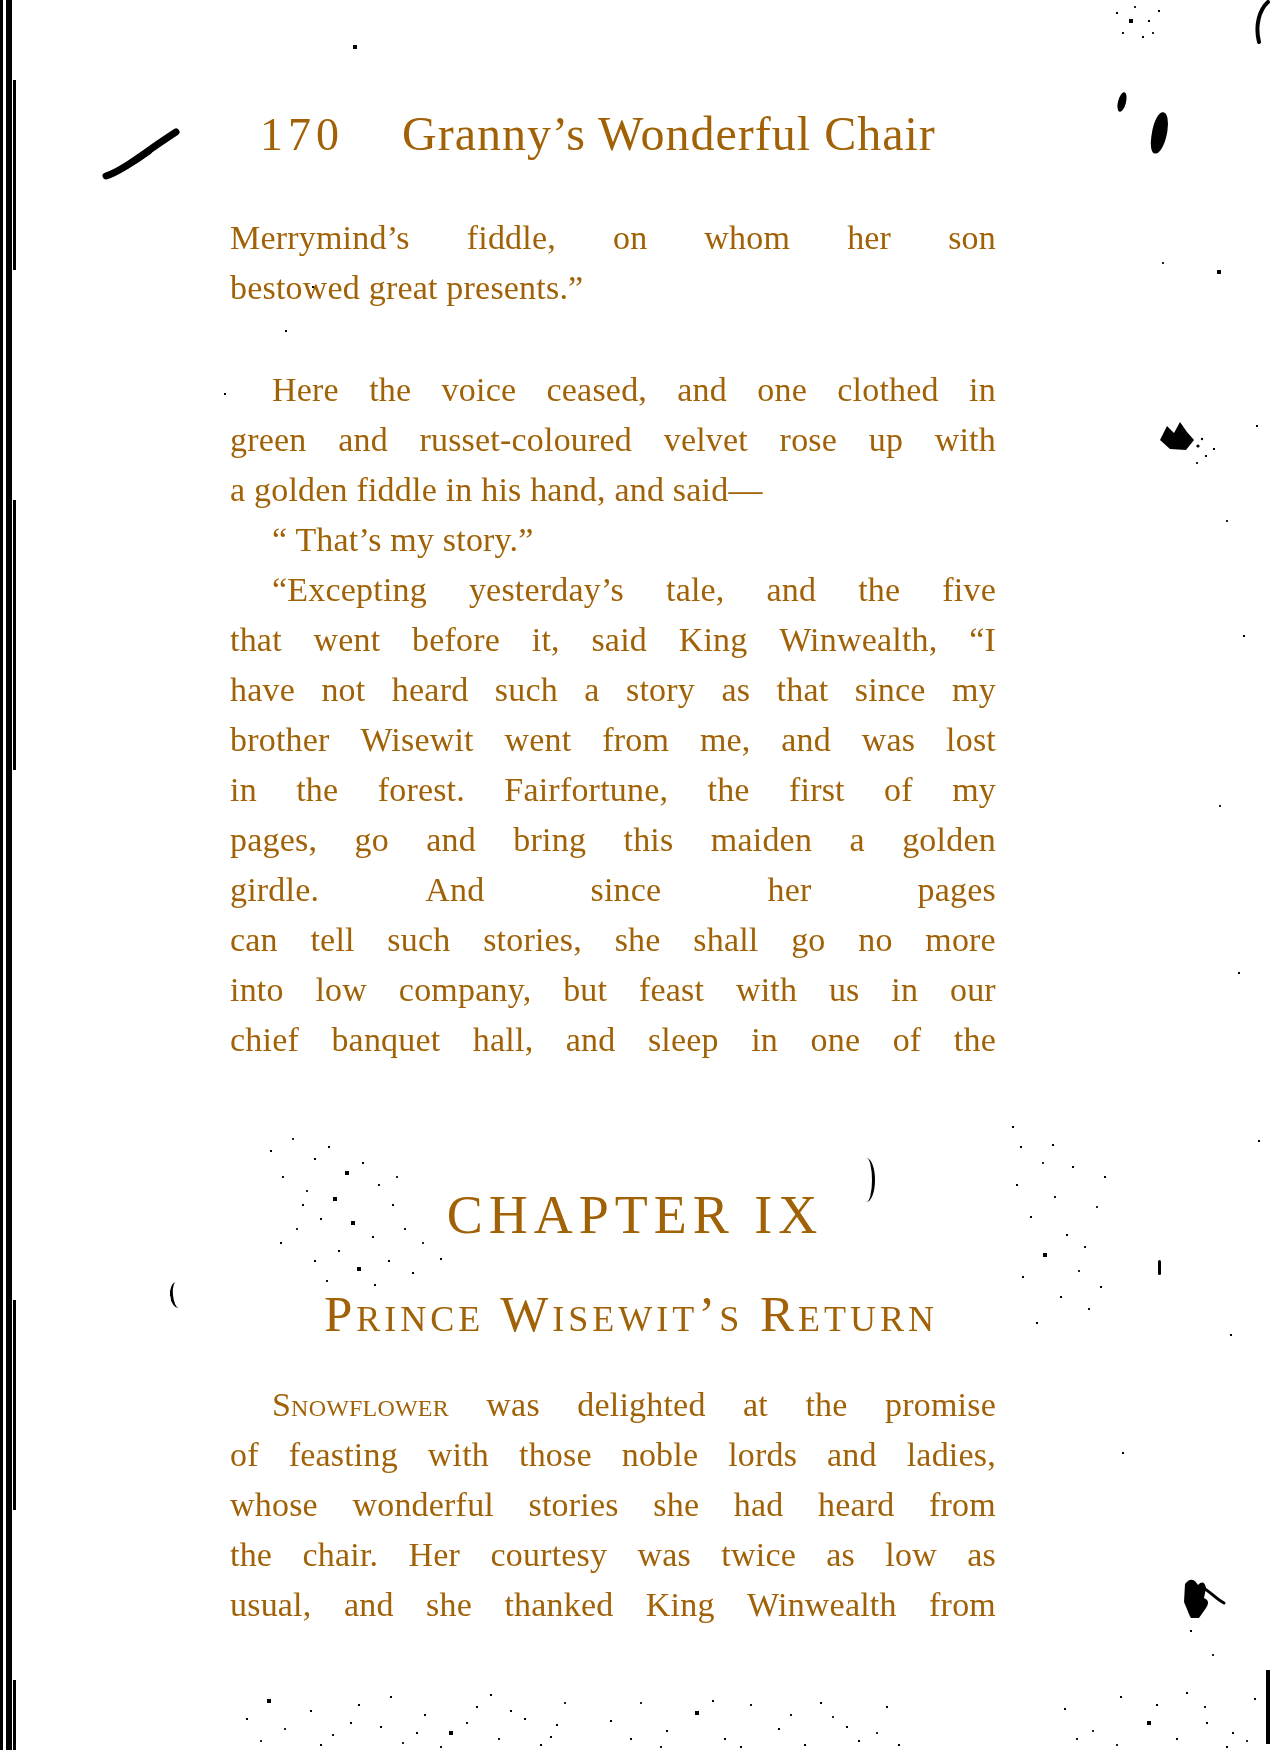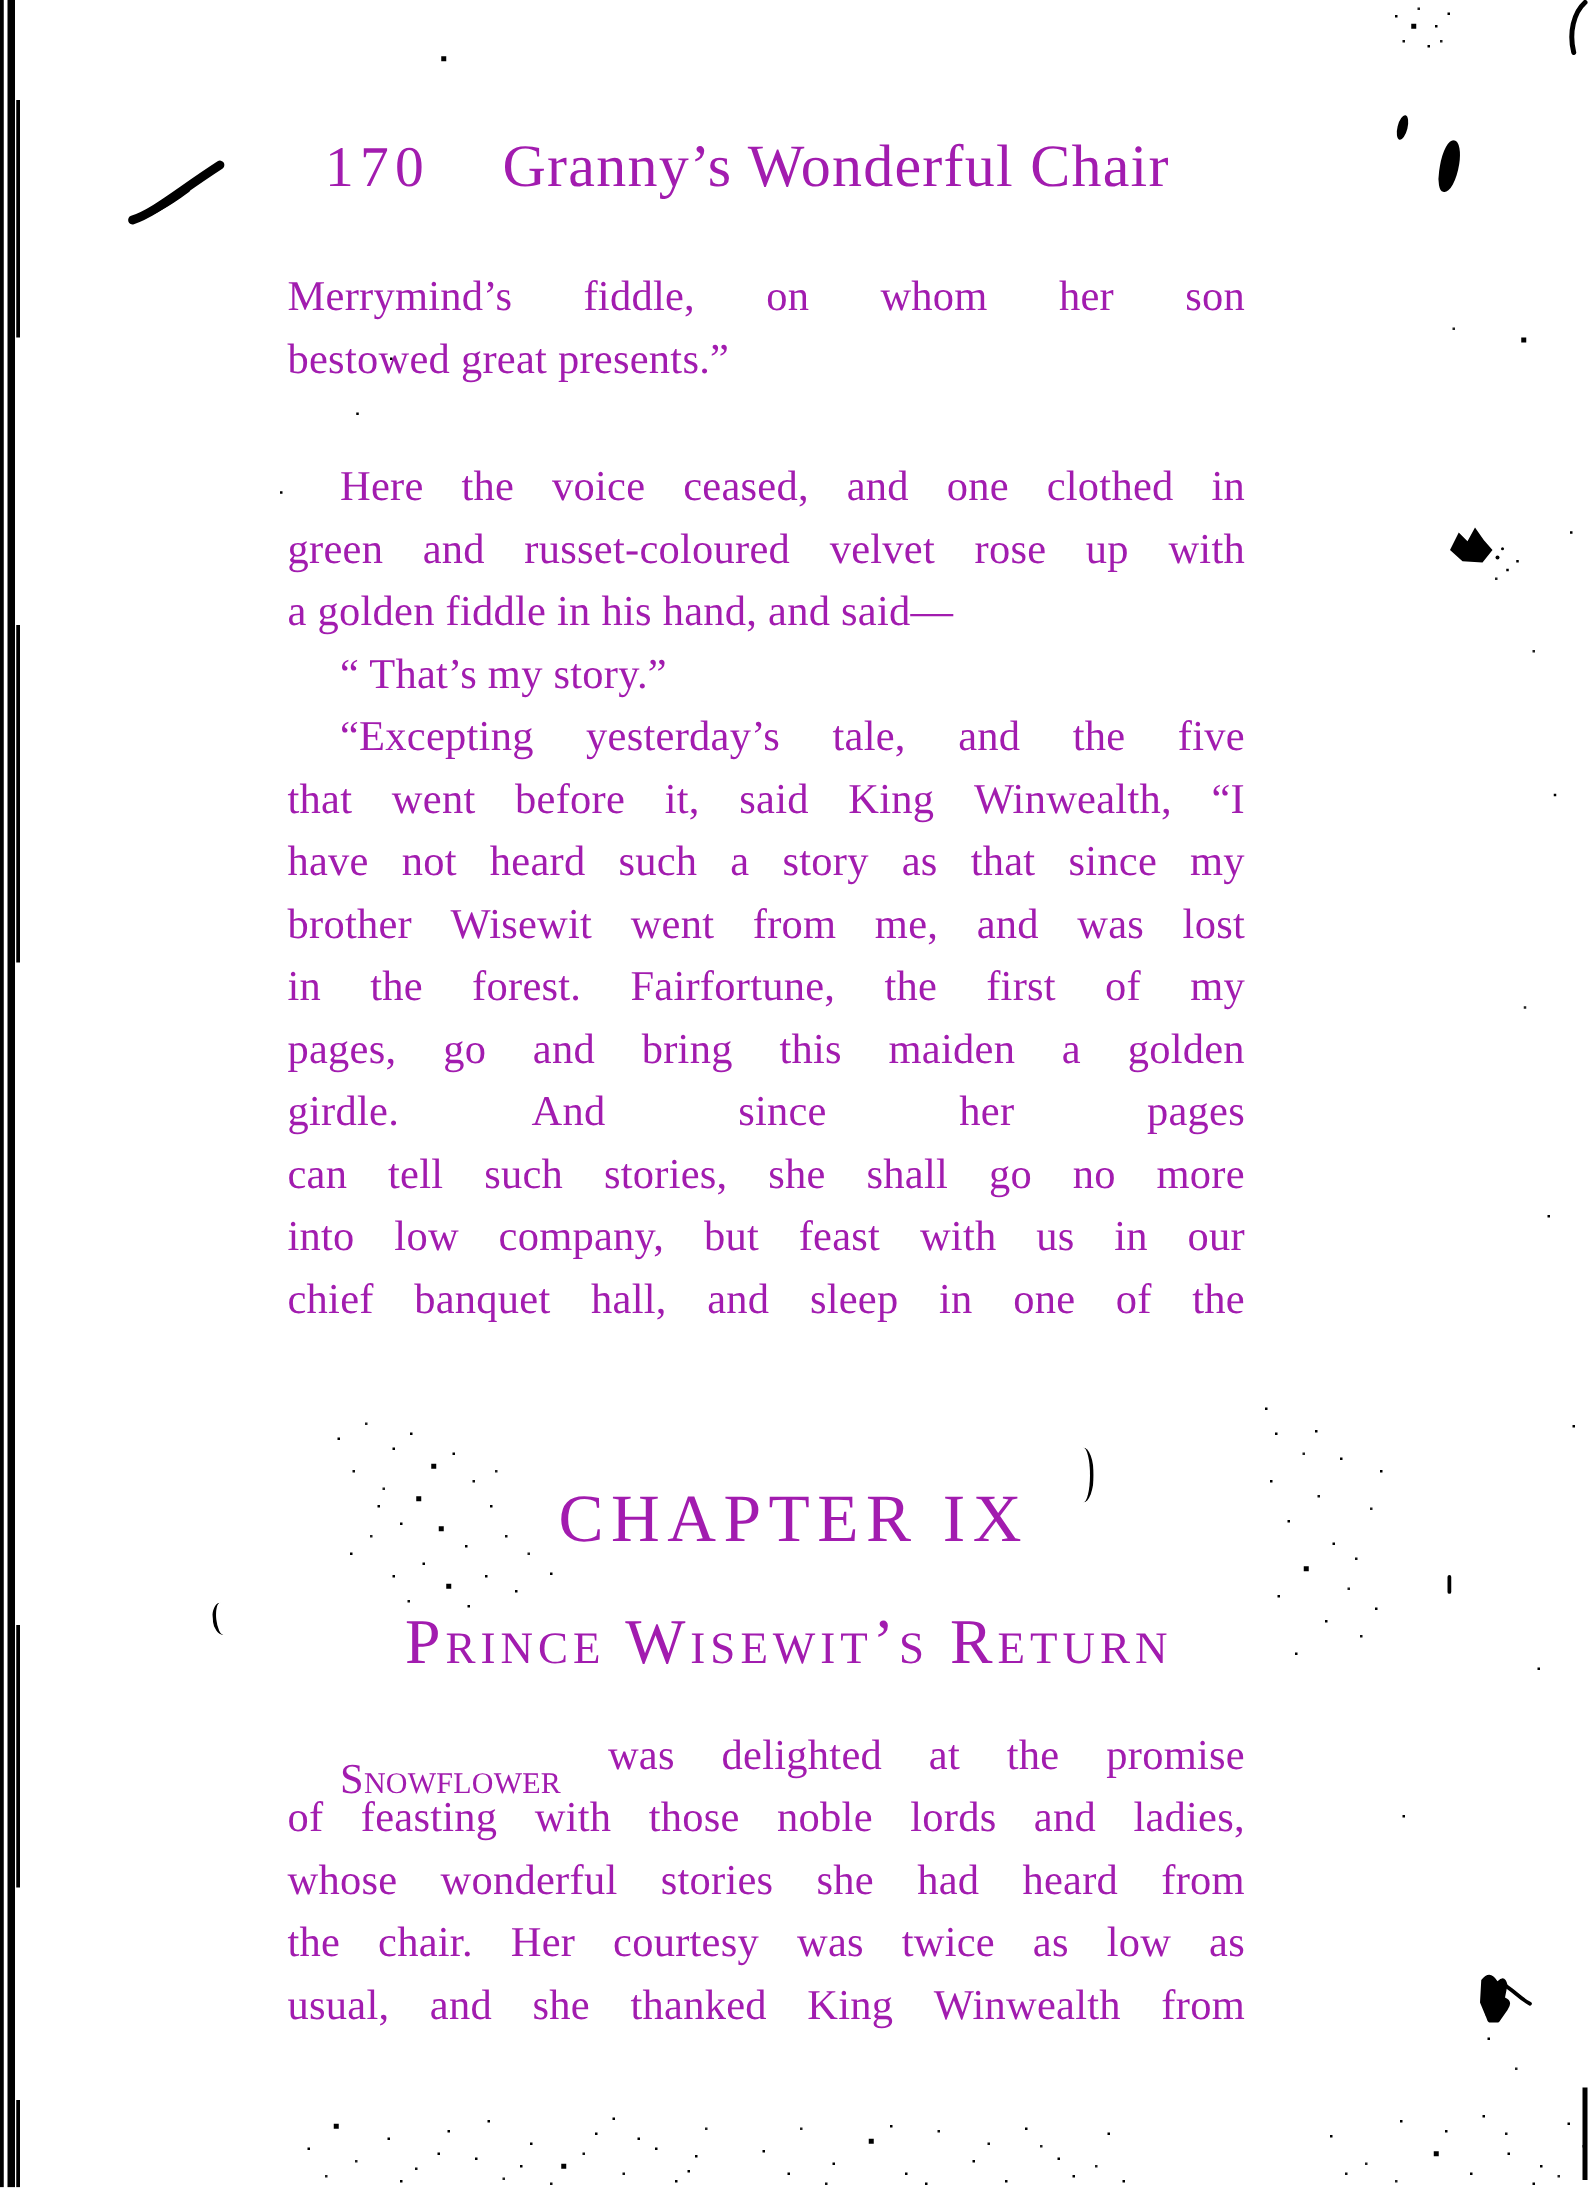--- a/index.html
+++ b/index.html
@@ -2,21 +2,21 @@
 <html><head>
 <meta charset="utf-8">
 <style>
   html,body{margin:0;padding:0;background:#ffffff;}
   .page{
     position:relative;
     width:1272px;height:1750px;
     background:#ffffff;
     overflow:hidden;
     font-family:"Liberation Serif",serif;
-    color:#a21caf;
+    color:#a16207;
   }
 
   
   .page-header{
     position:absolute;top:106px;left:230px;width:900px;
     display:flex;align-items:baseline;white-space:pre;
   }
   .page-number{font-size:46px;letter-spacing:5px;margin-left:30px;}
   .book-title{font-size:48px;letter-spacing:1px;margin-left:58px;text-align:center;}
 
@@ -25,21 +25,21 @@
   .paragraph{margin:0;}
   .section1 .paragraph:nth-child(2){margin-top:52px;}
   .section2{margin-top:36px;}
   .line{
     height:50px;line-height:50px;font-size:34px;
     white-space:pre;letter-spacing:0.2px;
   }
   .line.just{display:flex;justify-content:space-between;}
   .line.flush{text-align:left;}
   .line.indent{padding-left:42px;}
-  .lead-sc{font-variant:small-caps;margin-top:19px;}
+  .lead-sc{font-variant:small-caps;}
 
   .chapter-heading{
     margin:119px 0 0;font-weight:normal;text-align:center;
     font-size:54px;letter-spacing:6px;line-height:1.15;
     transform:translateX(22px);
   }
   .chapter-subheading{
     margin:39px 0 0;font-weight:normal;text-align:center;
     font-size:51px;font-variant:small-caps;letter-spacing:4px;line-height:1.15;
     transform:translateX(18px);

